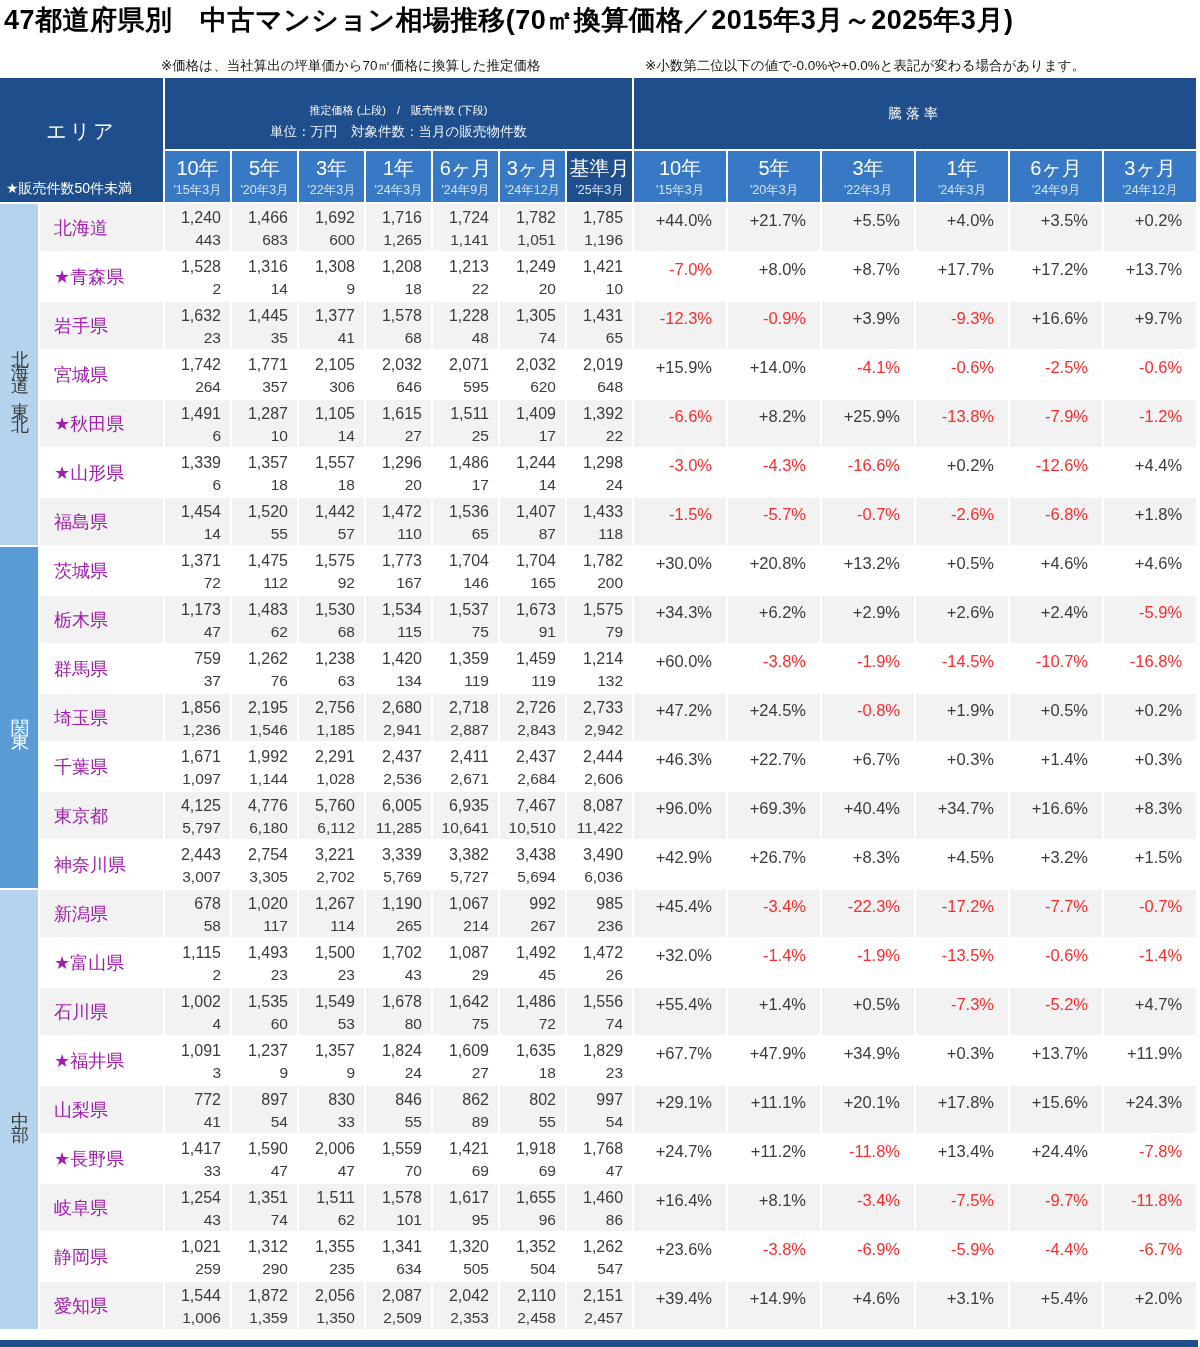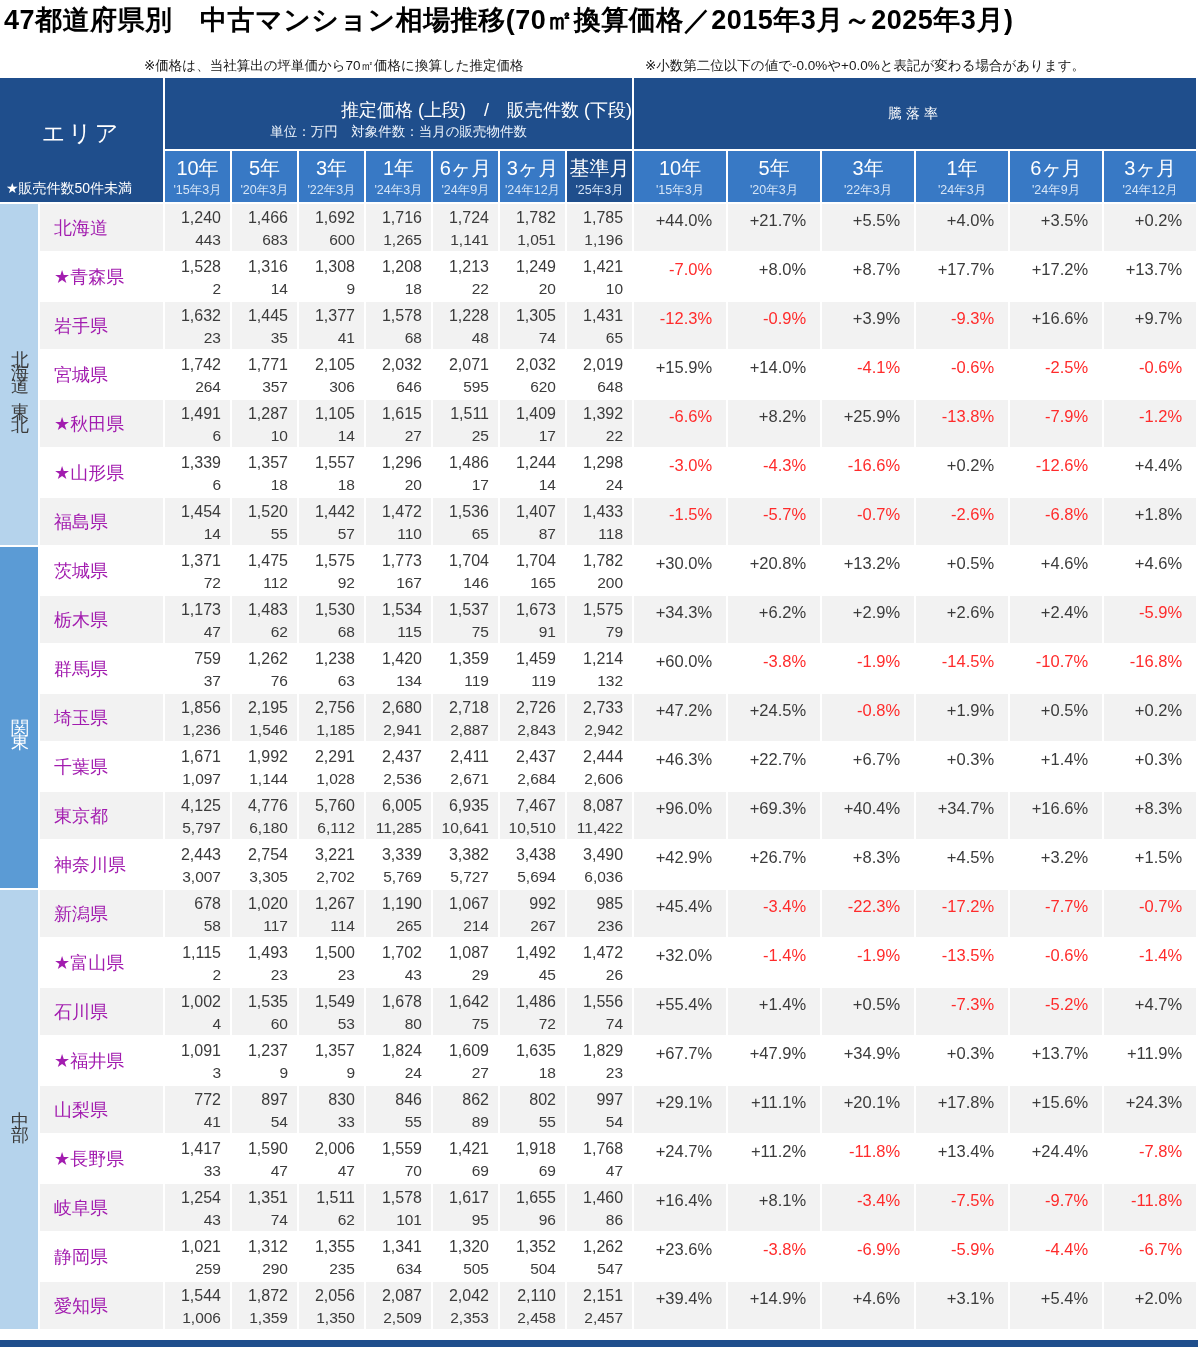--- a/index.html
+++ b/index.html
@@ -1,38 +1,38 @@
 <!DOCTYPE html>
 <html style="--navy: #1F4E8C; --medblue: #3879C5; --reglight: #B5D3EC; --regmid: #5B9BD5; --stripe: #F2F2F2; --red: #FF2B2B;"><head>
 <meta charset="utf-8">
 <style>
   html,body{margin:0;padding:0;background:#fff;}
   .page{position:relative;width:1200px;height:1347px;background:#fff;overflow:hidden;
         font-family:"Liberation Sans","DejaVu Sans",sans-serif;color:#3b3b3b;}
   .title{position:absolute;left:4px;top:2px;font-size:27px;font-weight:bold;color:#000;
          letter-spacing:0.5px;white-space:nowrap;}
   .notes{position:absolute;top:57px;left:0;width:100%;height:20px;font-size:13.5px;color:#161616;}
-  .note1{position:absolute;left:144px;white-space:nowrap;}
+  .note1{position:absolute;left:161px;white-space:nowrap;}
   .note2{position:absolute;left:645px;white-space:nowrap;}
 
   table.main{position:absolute;top:78px;left:0;width:1198px;border-collapse:separate;
              border-spacing:0;table-layout:fixed;}
   col.c-region{width:40px;} col.c-pref{width:125px;}
   col.c-price{width:67px;} col.c-pct{width:94px;}
 
   th,td{box-sizing:border-box;padding:0;border-right:2px solid #fff;border-bottom:2px solid #fff;
         font-weight:normal;overflow:hidden;}
 
   
   thead th{background:var(--navy);color:#fff;}
   th.area-h{height:126px;position:relative;}
-  .area-main{position:absolute;top:40px;left:0;width:100%;text-align:center;font-size:23px;letter-spacing:3px;}
+  .area-main{position:absolute;top:40px;left:0;width:100%;text-align:center;font-size:20px;letter-spacing:3px;}
   .area-sub{position:absolute;top:102px;left:6px;font-size:14px;}
   th.band{height:72px;vertical-align:middle;}
-  .band-line1{font-size:18px;line-height:24px;text-align:right;margin-top:12px;}
+  .band-line1{font-size:11px;line-height:24px;text-align:center;margin-top:12px;}
   .band-line2{font-size:13.5px;line-height:20px;color:#eef4fc;}
   .chg-title{font-size:14px;letter-spacing:4px;text-align:center;}
   tr.subrow th{background:var(--medblue);height:52px;vertical-align:middle;text-align:center;}
   tr.subrow th.base{background:var(--navy);}
   .sub-main{font-size:20px;line-height:26px;margin-top:1px;}
   .sub-year{font-size:12.5px;line-height:18px;color:#d6e5f6;}
 
   
   tbody tr.g td{background:var(--stripe);}
   tbody tr.w td{background:#ffffff;}

